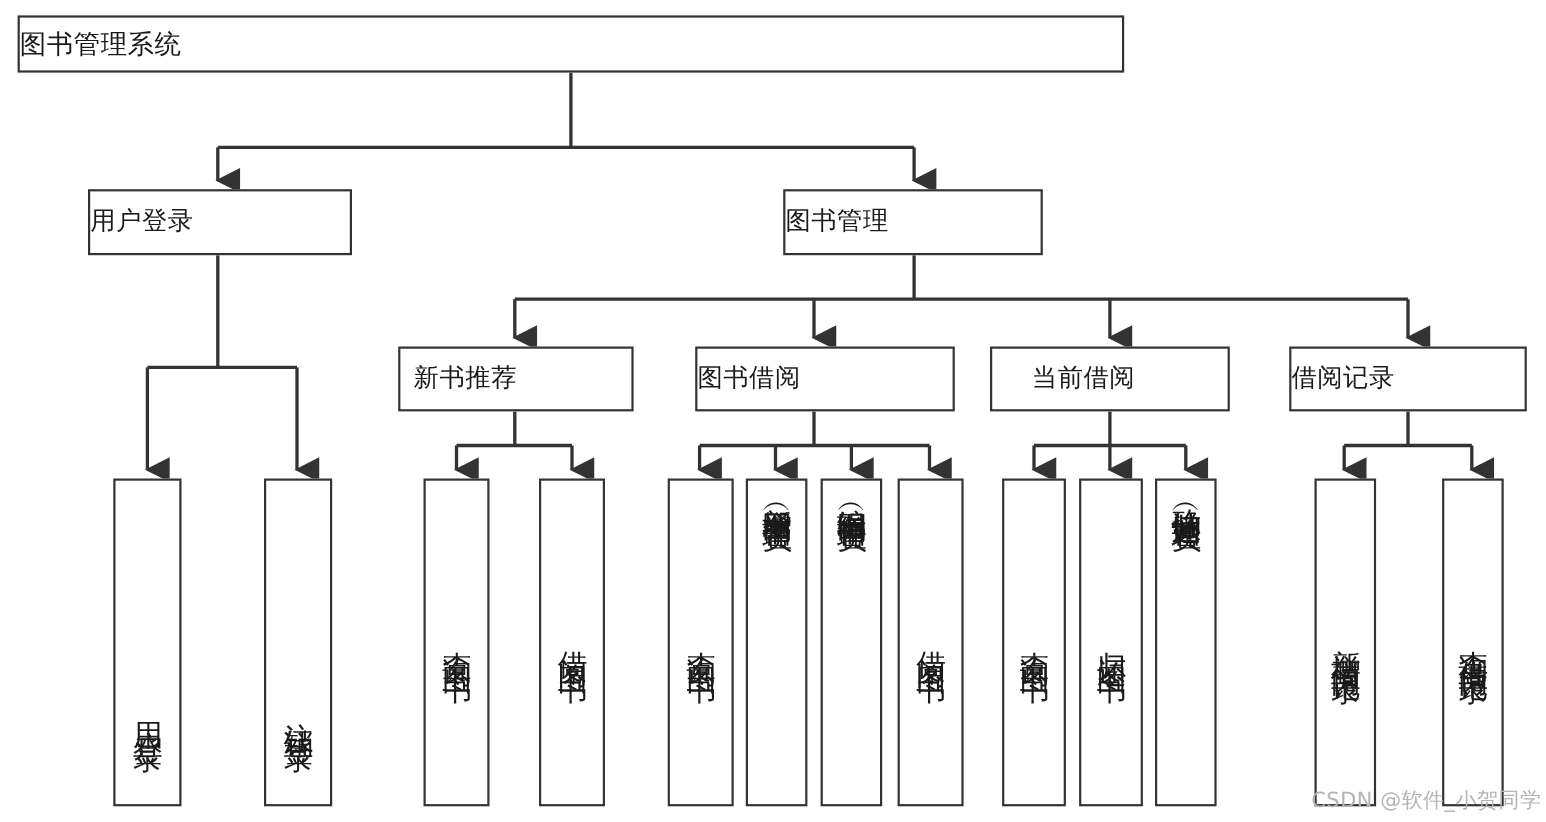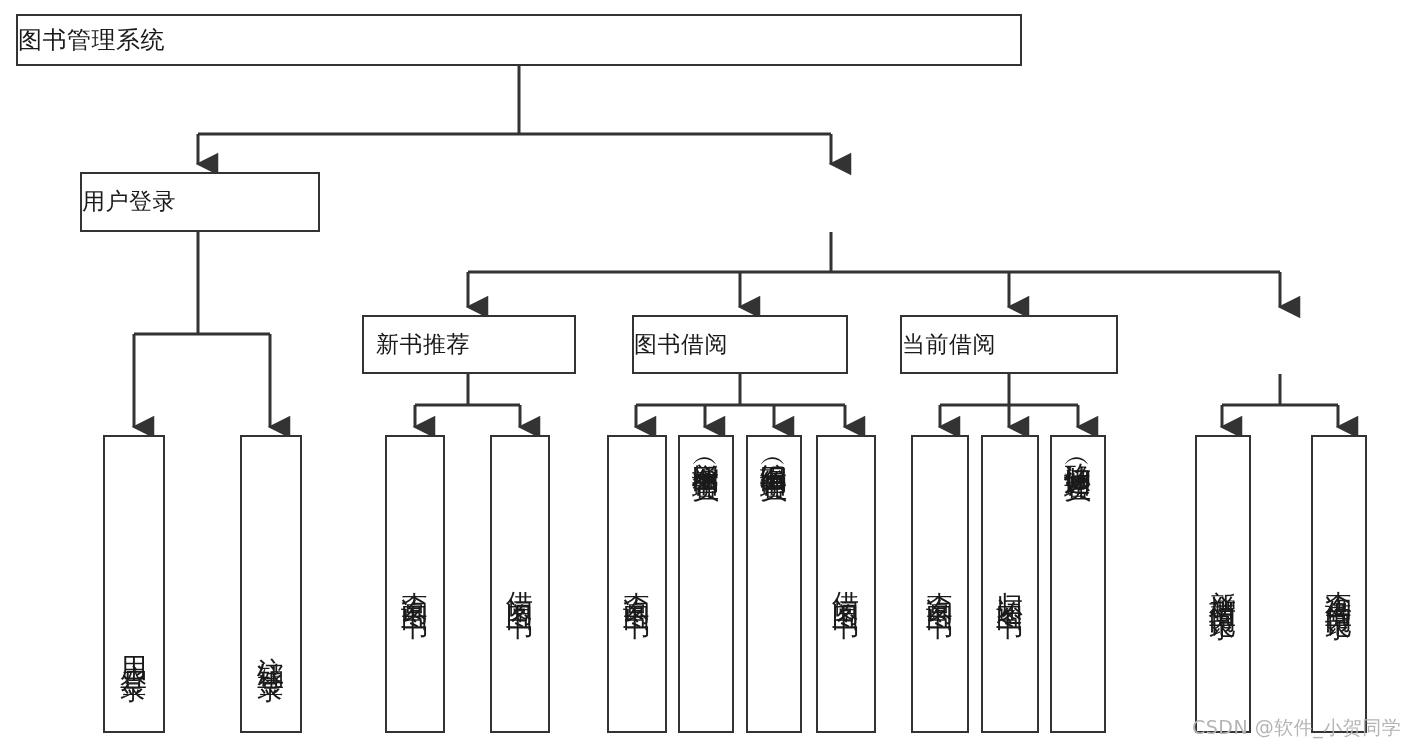--- a/index.html
+++ b/index.html
@@ -139,33 +139,39 @@
   </svg>
 
   <div class="node horiz root" style="left:16px; top:14px; width:1006px; height:52px;">
     <span class="node-label">图书管理系统</span>
   </div>
 
   <div class="node horiz" style="left:80px; top:172px; width:240px; height:60px;">
     <span class="node-label">用户登录</span>
   </div>
 
+  <div class="node horiz" style="left:712px; top:172px; width:236px; height:60px;">
+    <span class="node-label">图书管理</span>
+  </div>
 
   <div class="node horiz" style="left:362px; top:315px; width:214px; height:59px;padding-left:12px;">
     <span class="node-label">新书推荐</span>
   </div>
 
-  <div class="node horiz" style="left:632px; top:315px; width:216px; height:59px;">
+  <div class="node horiz" style="left:632px; top:315px; width:236px; height:59px;">
     <span class="node-label">图书借阅</span>
   </div>
 
-  <div class="node horiz" style="left:900px; top:315px; width:218px; height:59px;">
+  <div class="node horiz" style="left:900px; top:315px; width:218px; height:59px;padding-left:36px;">
     <span class="node-label">当前借阅</span>
   </div>
 
+  <div class="node horiz" style="left:1172px; top:315px; width:216px; height:59px;">
+    <span class="node-label">借阅记录</span>
+  </div>
 
   <div class="node vert bottom-text" style="left:103px; top:435px; width:62px; height:298px; padding-bottom:68px;">
     <span class="node-label">用户登录</span>
   </div>
 
   <div class="node vert bottom-text" style="left:240px; top:435px; width:62px; height:298px; padding-bottom:68px;">
     <span class="node-label">注销登录</span>
   </div>
 
   <div class="node vert center-text" style="left:385px; top:435px; width:60px; height:298px;">

